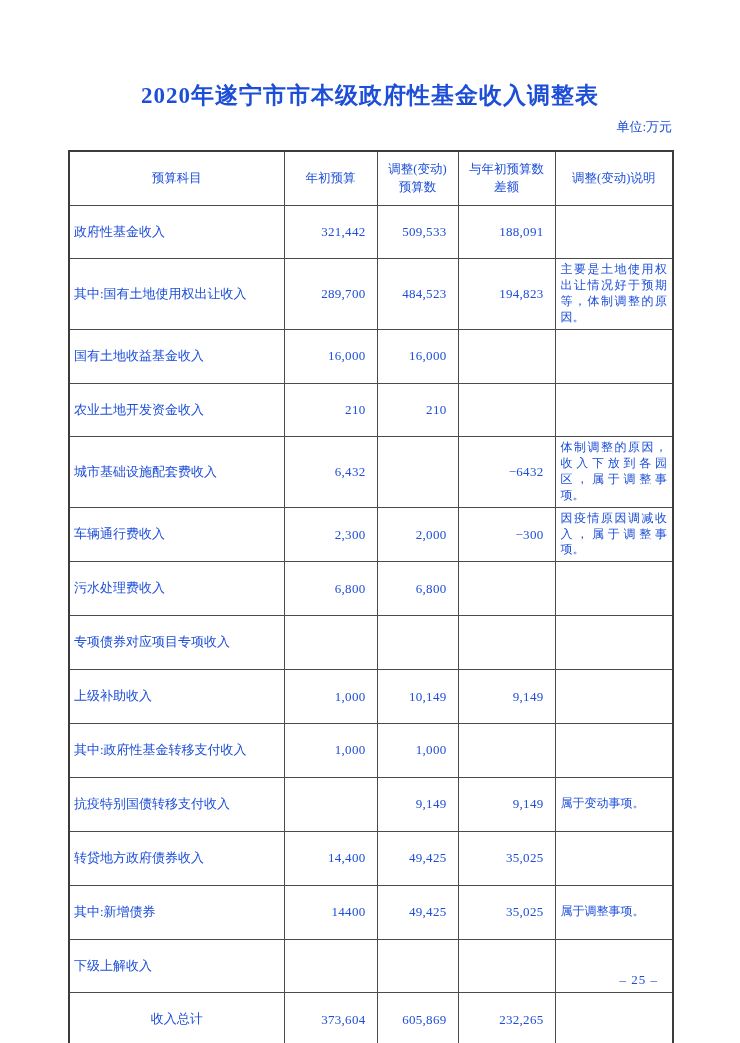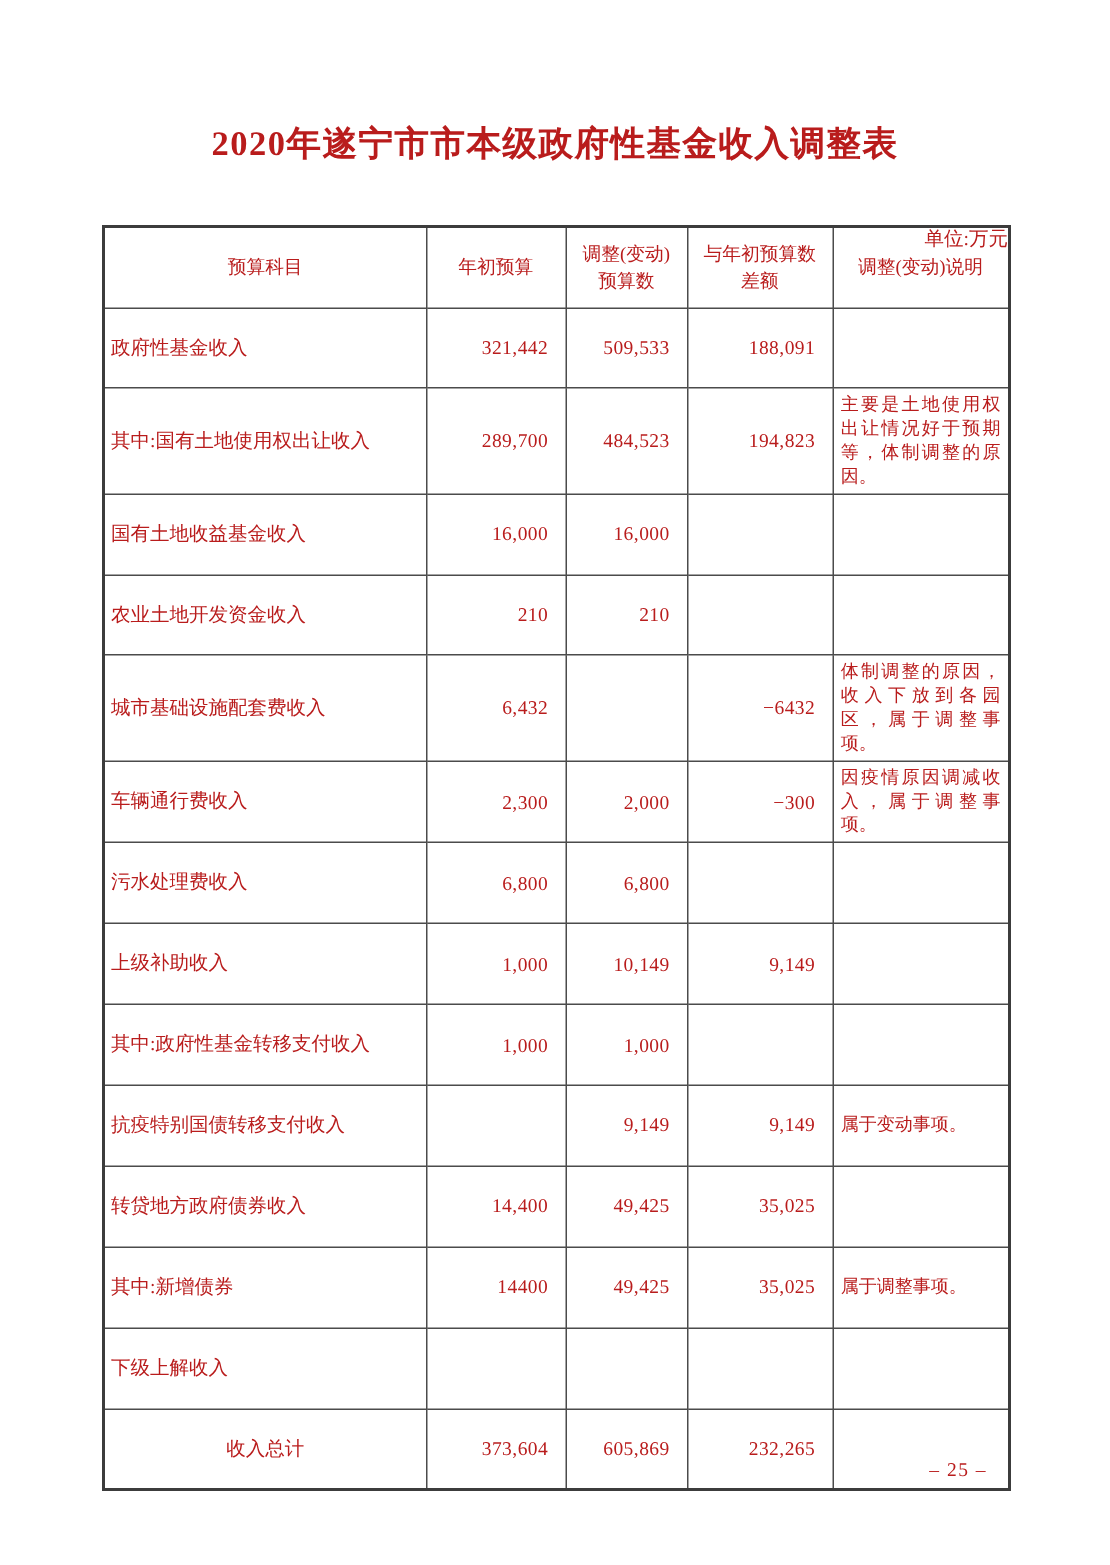--- a/index.html
+++ b/index.html
@@ -7,40 +7,39 @@
     padding: 0;
     background: #e8e8e8;
   }
   .page {
     position: relative;
     width: 740px;
     height: 1043px;
     margin: 0 auto;
     background: #ffffff;
     font-family: "Liberation Serif", "DejaVu Serif", serif;
-    color: #b91c1c;
+    color: #1d4ed8;
     overflow: hidden;
   }
   .doc-title {
     position: absolute;
     top: 80px;
     left: 0;
     width: 100%;
     text-align: center;
     font-size: 23px;
     font-weight: bold;
     letter-spacing: 1px;
     margin: 0;
   }
   .unit-label {
     position: absolute;
     top: 118px;
     right: 68px;
     font-size: 13px;
-    margin-top: 32px;
   }
   table.budget-table {
     position: absolute;
     top: 150px;
     left: 68px;
     width: 604px;
     border-collapse: collapse;
     table-layout: fixed;
     border: 2px solid #3c3c3c;
   }
@@ -173,20 +172,27 @@
           <td class="cell-note">因疫情原因调减收入，属于调整事项。</td>
         </tr>
         <tr>
           <td class="cell-label indent-3">污水处理费收入</td>
           <td class="cell-num">6,800</td>
           <td class="cell-num">6,800</td>
           <td class="cell-num"></td>
           <td class="cell-note"></td>
         </tr>
         <tr>
+          <td class="cell-label indent-0">专项债券对应项目专项收入</td>
+          <td class="cell-num"></td>
+          <td class="cell-num"></td>
+          <td class="cell-num"></td>
+          <td class="cell-note"></td>
+        </tr>
+        <tr>
           <td class="cell-label indent-0">上级补助收入</td>
           <td class="cell-num">1,000</td>
           <td class="cell-num">10,149</td>
           <td class="cell-num">9,149</td>
           <td class="cell-note"></td>
         </tr>
         <tr>
           <td class="cell-label indent-1">其中:政府性基金转移支付收入</td>
           <td class="cell-num">1,000</td>
           <td class="cell-num">1,000</td>

